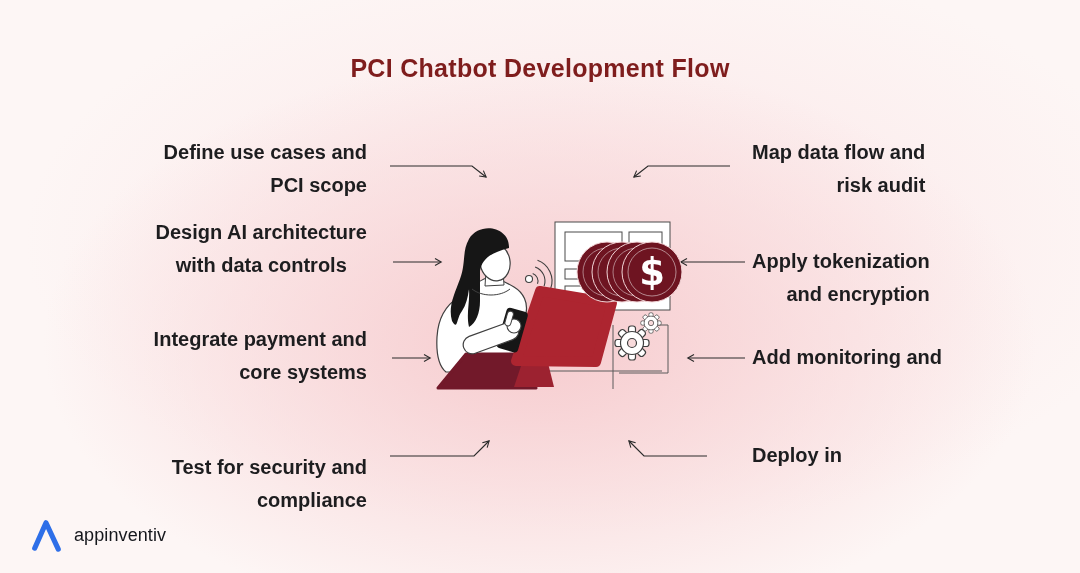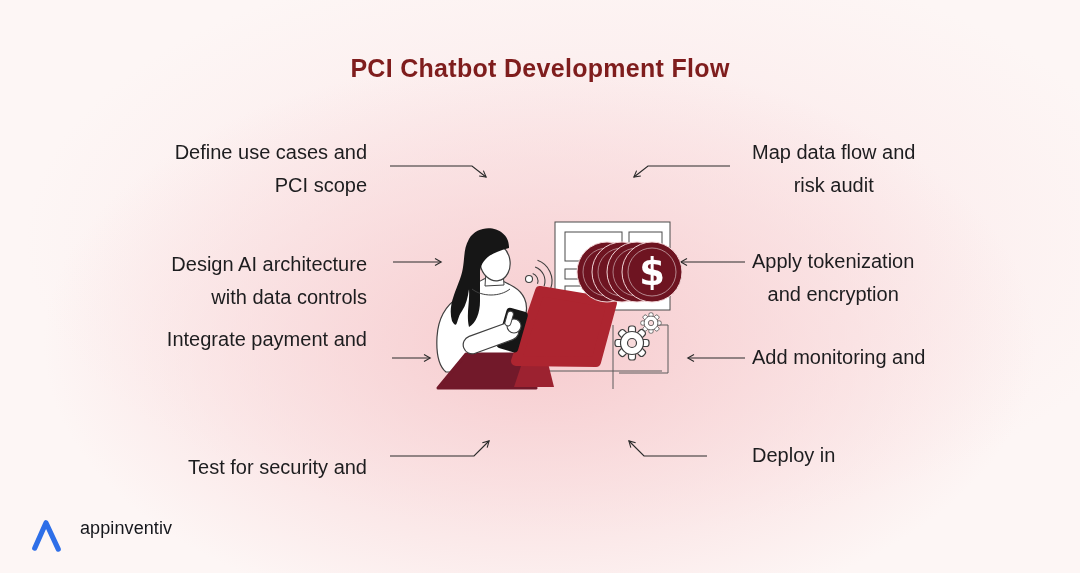--- a/index.html
+++ b/index.html
@@ -10,53 +10,55 @@
       radial-gradient(ellipse 46% 50% at 50% 60%, rgba(246,202,205,0.95) 0%, rgba(248,214,216,0.6) 55%, rgba(253,245,244,0) 100%),
       radial-gradient(ellipse 62% 60% at 55% 42%, rgba(250,224,226,0.75) 0%, rgba(253,245,244,0) 85%),
       #fdf6f5;
   }
   .canvas{position:absolute;inset:0;}
   .title{
     position:absolute;left:0;top:54px;width:100%;text-align:center;
     font-size:25px;font-weight:700;letter-spacing:0.3px;color:#7f1d1d;
   }
   .step-label{
-    position:absolute;font-size:20px;font-weight:400;line-height:33px;color:#1d1d1f;
+    position:absolute;font-size:20px;font-weight:700;line-height:33px;color:#1d1d1f;
     white-space:nowrap;
   }
   .step-label span{display:block;}
   .step-left{right:713px;text-align:right;}
-  .step-right{left:752px;text-align:center;}
-  .pos-l1{top:136px;} .pos-l2{top:248px;} .pos-l3{top:323px;} .pos-l4{top:451px;}
+  .step-right{left:752px;text-align:right;}
+  .pos-l1{top:136px;} .pos-l2{top:216px;text-align:center;} .pos-l3{top:323px;} .pos-l4{top:451px;}
   .pos-r1{top:136px;} .pos-r2{top:245px;} .pos-r3{top:341px;} .pos-r4{top:439px;}
   .arrows{position:absolute;left:0;top:0;pointer-events:none;}
   .illustration{position:absolute;left:400px;top:215px;}
-  .logo{position:absolute;left:30px;top:518px;display:flex;gap:18px;}
+  .logo{position:absolute;left:30px;top:518px;display:flex;align-items:center;gap:12px;}
   .logo-text{font-size:18px;font-weight:500;color:#15171c;letter-spacing:0.1px;}
 </style>
 </head>
 <body>
 
 <div class="canvas">
 
   <div class="title">PCI Chatbot Development Flow</div>
 
   <div class="step-label step-left pos-l1">
     <span>Define use cases and</span>
     <span>PCI scope</span>
   </div>
   <div class="step-label step-left pos-l2">
     <span>Design AI architecture</span>
     <span>with data controls</span>
   </div>
   <div class="step-label step-left pos-l3">
     <span>Integrate payment and</span>
+    <span>core systems</span>
   </div>
   <div class="step-label step-left pos-l4">
     <span>Test for security and</span>
+    <span>compliance</span>
   </div>
   <div class="step-label step-right pos-r1">
     <span>Map data flow and</span>
     <span>risk audit</span>
   </div>
   <div class="step-label step-right pos-r2">
     <span>Apply tokenization</span>
     <span>and encryption</span>
   </div>
   <div class="step-label step-right pos-r3">

